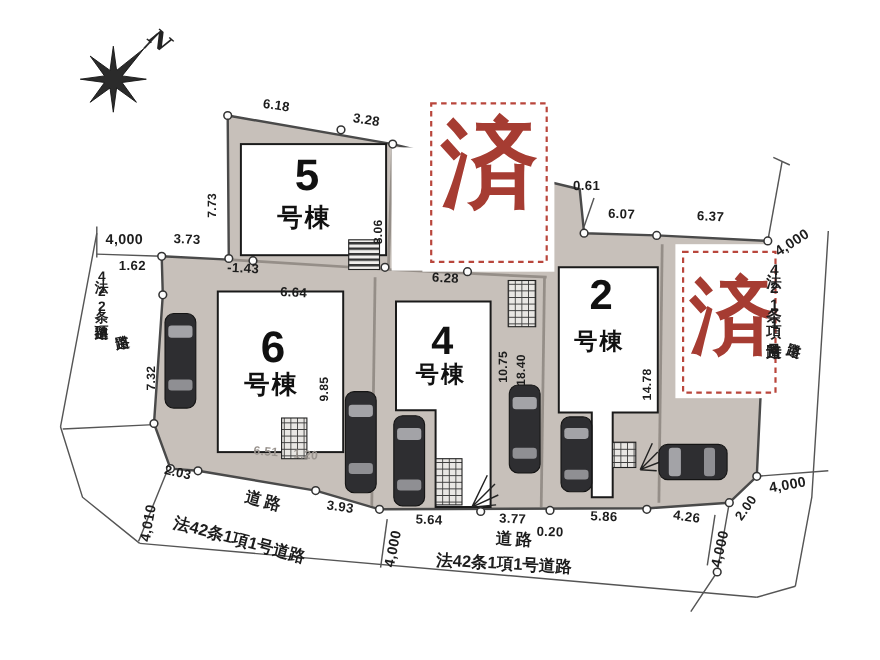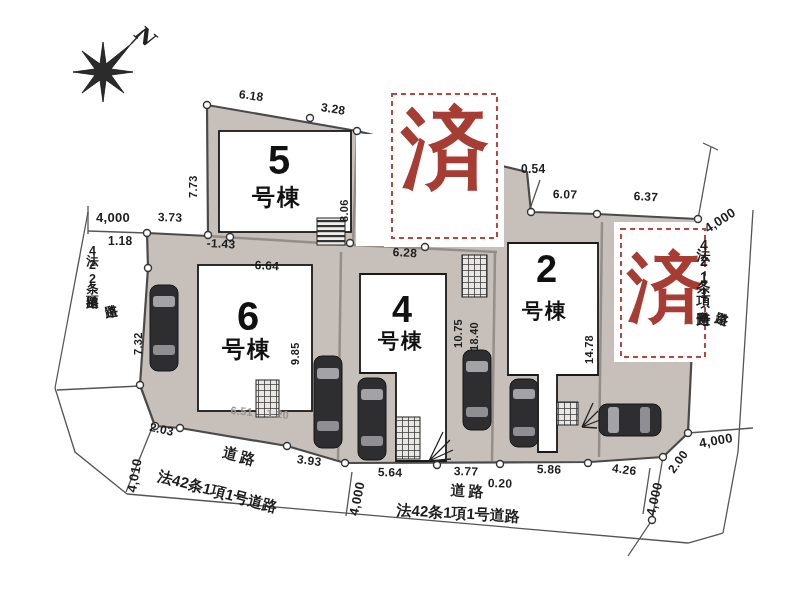--- a/index.html
+++ b/index.html
@@ -171,26 +171,26 @@
 
   <div class="bnum" style="left:536px;top:250px;font-size:38px;">2</div>
   <div class="bsuf" style="left:522px;top:300px;font-size:21px;">号棟</div>
 
   <div class="stamp" style="left:401px;top:104px;font-size:88px;">済</div>
   <div class="stamp" style="left:627px;top:250px;font-size:76px;">済</div>
 
   <div class="lbl rot" style="left:240px;top:88px;transform:rotate(8deg);">6.18</div>
   <div class="lbl rot" style="left:322px;top:101px;transform:rotate(9deg);">3.28</div>
   <div class="lbl vdim" style="left:188px;top:198px;">7.73</div>
-  <div class="lbl" style="left:521px;top:163px;">0.54</div>
+  <div class="lbl" style="left:521px;top:163px;">0.61</div>
   <div class="lbl rot" style="left:553px;top:188px;transform:rotate(2deg);">6.07</div>
   <div class="lbl rot" style="left:634px;top:190px;transform:rotate(3deg);">6.37</div>
   <div class="lbl big" style="left:96px;top:211px;">4,000</div>
   <div class="lbl rot" style="left:158px;top:211px;transform:rotate(2deg);">3.73</div>
-  <div class="lbl" style="left:108px;top:235px;">1.18</div>
+  <div class="lbl" style="left:108px;top:235px;">1.62</div>
   <div class="lbl rot" style="left:207px;top:237px;transform:rotate(3deg);">-1.43</div>
   <div class="lbl rot" style="left:255px;top:259px;transform:rotate(3deg);">6.64</div>
   <div class="lbl vdim" style="left:133px;top:355px;">7.32</div>
   <div class="lbl vdim" style="left:339px;top:222px;">8.06</div>
   <div class="lbl rot" style="left:393px;top:246px;transform:rotate(3deg);">6.28</div>
   <div class="lbl vdim" style="left:290px;top:365px;">9.85</div>
   <div class="lbl vdim" style="left:453px;top:348px;">10.75</div>
   <div class="lbl vdim" style="left:469px;top:351px;">18.40</div>
   <div class="lbl vdim" style="left:584px;top:364px;">14.78</div>
   <div class="lbl big rot" style="left:702px;top:224px;transform:rotate(-33deg);">4,000</div>

